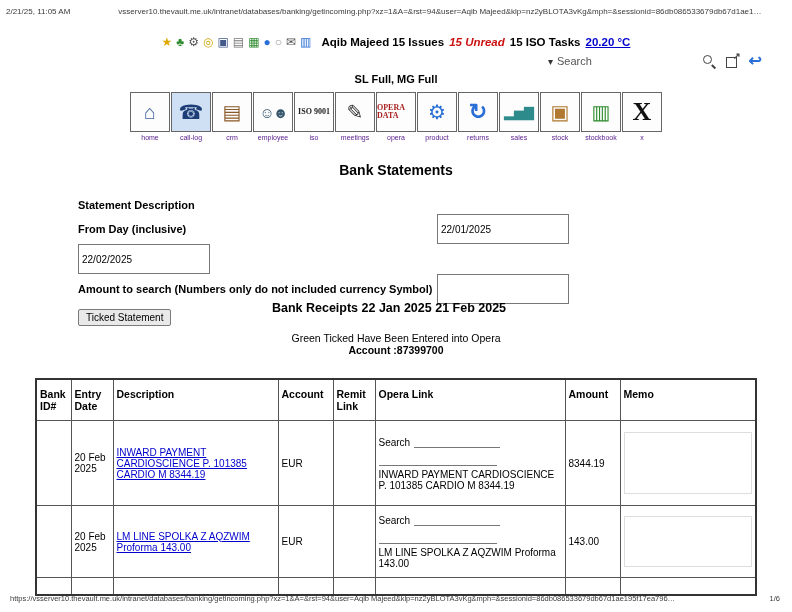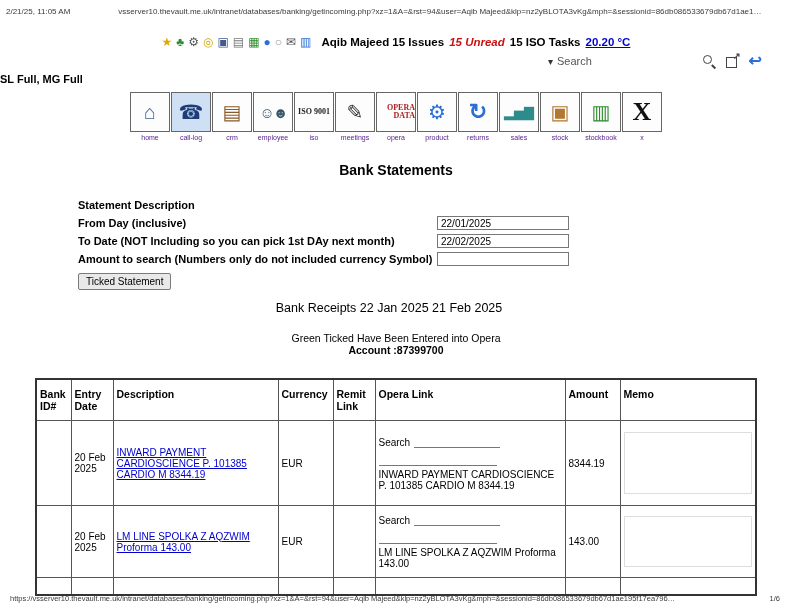--- a/index.html
+++ b/index.html
@@ -41,29 +41,29 @@
   .search-input::placeholder{color:#555}
   .right-icons{position:absolute;top:53px;right:30px;display:flex;gap:10px;align-items:center}
   .mag{position:relative;width:14px;height:14px;display:inline-block}
   .mag::before{content:"";position:absolute;left:1px;top:1px;width:7px;height:7px;border:1.5px solid #444;border-radius:50%}
   .mag::after{content:"";position:absolute;left:10px;top:10px;width:5px;height:1.5px;background:#444;transform:rotate(45deg);transform-origin:left center}
   .ext{position:relative;width:13px;height:13px;display:inline-block}
   .ext::before{content:"";position:absolute;left:0;bottom:0;width:9px;height:9px;border:1.5px solid #444}
   .ext::after{content:"\2197";position:absolute;right:-2px;top:-4px;font-size:9px;font-weight:bold;color:#444}
   .reply{color:#2a6fd6;font-size:16px;font-weight:bold;line-height:1}
 
-  .subtitle{position:absolute;top:73px;left:0;right:0;text-align:left;font-size:11px;font-weight:bold}
+  .subtitle{position:absolute;top:73px;left:0;right:0;text-align:center;font-size:11px;font-weight:bold}
 
   
   .nav-row{position:absolute;top:92px;left:0;right:0;display:flex;justify-content:center;gap:1px}
   .nav-cell{width:40px;text-align:center;cursor:pointer}
   .nav-box{width:40px;height:40px;border:1px solid #666;background:#fdfdfd;display:flex;align-items:center;justify-content:center;overflow:hidden}
   .nav-label{font-size:7px;color:#551a8b;margin-top:2px;line-height:1.1}
   .nav-glyph{font-size:20px;line-height:1}
-  .g-logo{font-size:8px;font-weight:bold;line-height:1.05;white-space:normal;text-align:right;font-family:"Liberation Serif",serif}
+  .g-logo{font-size:8px;font-weight:bold;line-height:1.05;white-space:normal;text-align:left;font-family:"Liberation Serif",serif}
   .nav-cell:nth-child(1) .nav-glyph{color:#44659c}
   .nav-cell:nth-child(2) .nav-box{background:#cfe0f4}
   .nav-cell:nth-child(2) .nav-glyph{color:#1d3d77}
   .nav-cell:nth-child(3) .nav-glyph{color:#8a5a2a}
   .nav-cell:nth-child(4) .nav-glyph{color:#35566b;font-size:15px;letter-spacing:-2px}
   .nav-cell:nth-child(5) .nav-glyph{color:#222}
   .nav-cell:nth-child(6) .nav-glyph{color:#333}
   .nav-cell:nth-child(7) .nav-glyph{color:#aa2222}
   .nav-cell:nth-child(8) .nav-glyph{color:#2a6fd6}
   .nav-cell:nth-child(9) .nav-glyph{color:#2a6fd6;font-weight:bold;font-size:22px}
@@ -71,24 +71,24 @@
   .nav-cell:nth-child(11) .nav-glyph{color:#b07830}
   .nav-cell:nth-child(12) .nav-glyph{color:#2e8b2e}
   .nav-cell:nth-child(13) .nav-glyph{color:#111;font-weight:900;font-size:26px;font-family:"Liberation Serif",serif}
 
   .page-title{position:absolute;top:162px;left:0;right:0;text-align:center;font-size:14px;font-weight:bold}
 
   
   .form{position:absolute;top:196px;left:78px;width:560px;font-size:11px}
   .frow{display:flex;align-items:center;min-height:18px}
   .flabel{font-weight:bold;width:359px}
-  .finput{width:132px;height:14px;border:1px solid #777;font-size:10px;padding:0 3px;font-family:inherit}
+  .finput{width:132px;height:30px;border:1px solid #777;font-size:10px;padding:0 3px;font-family:inherit}
   .fbtn{margin-top:5px;font-size:10px;font-family:inherit;background:#e9e9e9;border:1px solid #7a7a7a;padding:2px 7px;border-radius:2px;cursor:pointer}
 
-  .receipts-title{position:absolute;top:301px;left:0;right:14px;text-align:center;font-size:12.5px;font-weight:normal}
+  .receipts-title{position:absolute;top:301px;left:0;right:14px;text-align:center;font-size:12.5px;font-weight:bold}
   .notes{position:absolute;top:332px;left:0;right:0;text-align:center;font-size:10.5px;line-height:1.15}
   .note-bold{font-weight:bold}
 
   
   .rtable{position:absolute;top:378px;left:35px;width:720px;border-collapse:collapse;border:2px solid #333;font-size:10px;table-layout:fixed}
   .rtable th,.rtable td{border:1px solid #555;padding:8px 3px;vertical-align:middle;text-align:left;word-wrap:break-word;overflow:hidden}
   .rtable th{vertical-align:top;font-size:10.5px;height:26px}
   tr.r1 td{height:85px}
   tr.r2 td{height:72px}
   tr.r3 td{height:13px}
@@ -229,21 +229,20 @@
 
   <div class="form">
     <div class="frow">
       <span class="flabel">Statement Description</span>
     </div>
     <div class="frow">
       <span class="flabel">From Day (inclusive)</span>
       <input class="finput" value="22/01/2025" style="">
     </div>
     <div class="frow">
-      <span class="flabel">To Date (NOT Including so you can pick 1st DAy next month)</span>
       <input class="finput" value="22/02/2025" style="">
     </div>
     <div class="frow">
       <span class="flabel">Amount to search (Numbers only do not included currency Symbol)</span>
       <input class="finput" value="" style="">
     </div>
     <button class="fbtn">Ticked Statement</button>
   </div>
 
   <div class="receipts-title">Bank Receipts 22 Jan 2025 21 Feb 2025</div>
@@ -262,21 +261,21 @@
       <col style="width:42px">
         <col style="width:190px">
         <col style="width:55px">
         <col style="width:136px">
     </colgroup>
     <thead>
       <tr>
         <th>Bank ID#</th>
         <th>Entry Date</th>
         <th>Description</th>
-        <th>Currency</th>
+        <th>Account</th>
         <th>Remit Link</th>
         <th>Opera Link</th>
         <th>Amount</th>
         <th>Memo</th>
       </tr>
     </thead>
     <tbody>
       <tr class="r1">
         <td></td>
         <td>20 Feb 2025</td>

